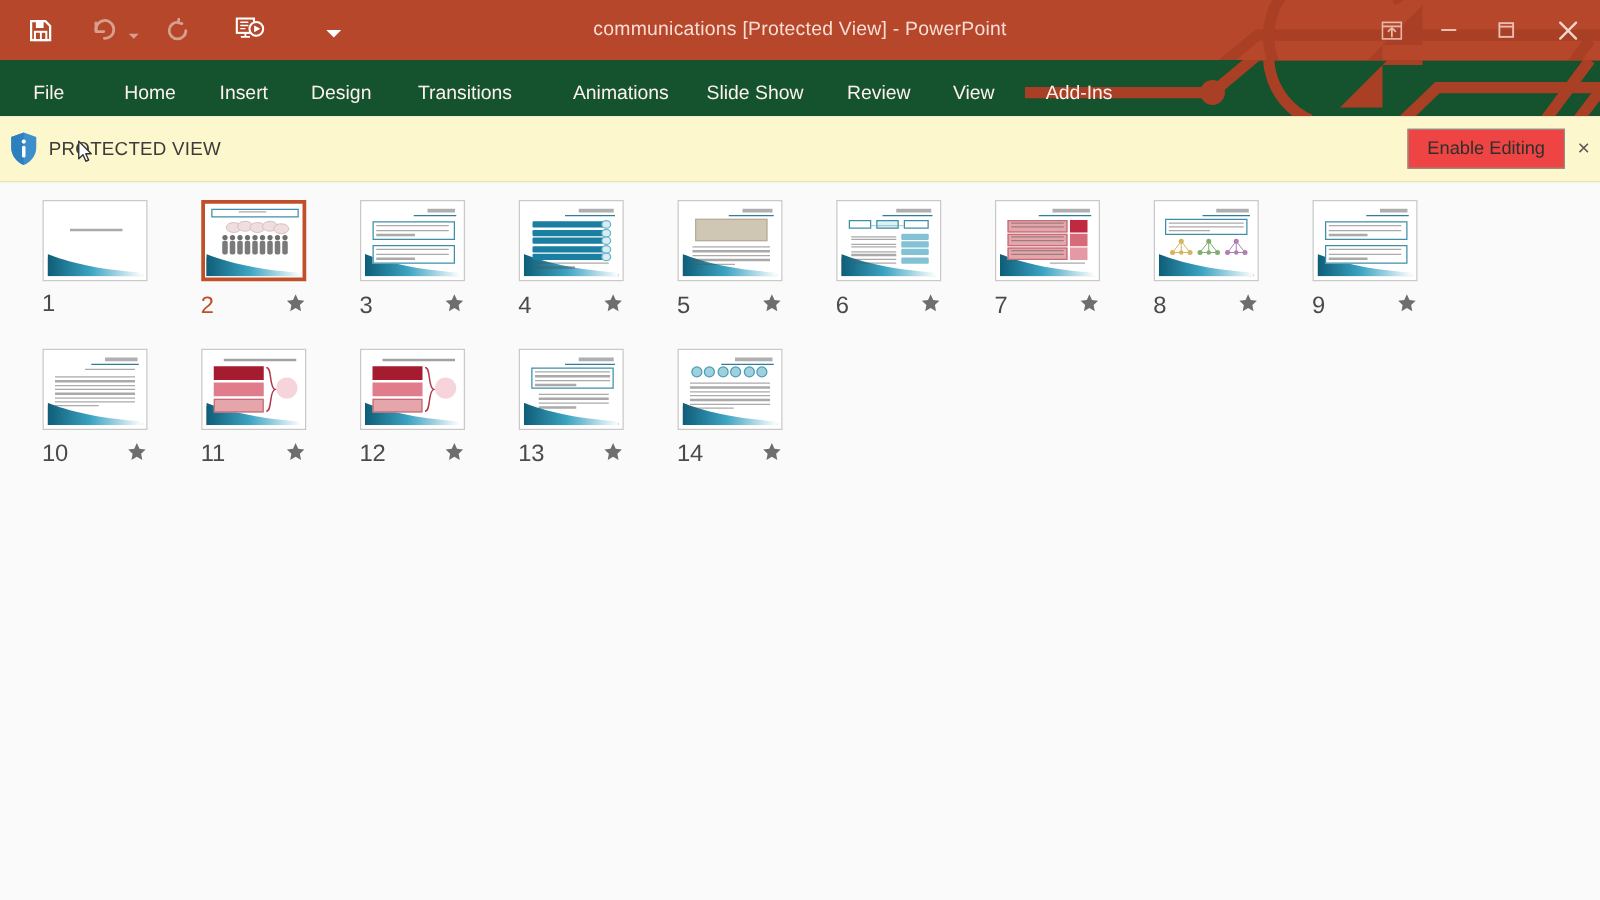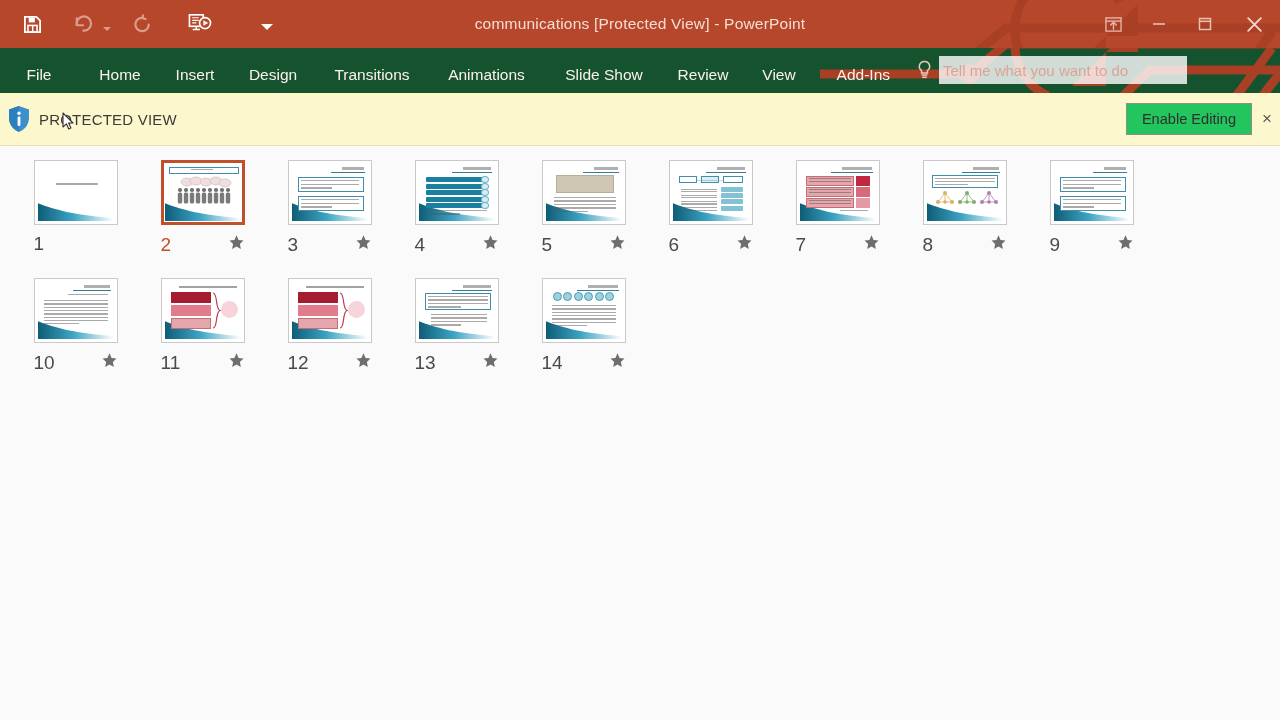--- a/index.html
+++ b/index.html
@@ -111,21 +111,21 @@
   .pv-label {
     color: #3b3b38; font-size: 15px; letter-spacing: .2px;
     margin-left: 5px; margin-right: 20px; white-space: nowrap;
   }
   .pv-msg {
     color: #3b3b38; font-size: 14.6px; line-height: 20px;
     max-width: 870px;
   }
   .pv-enable {
     position: absolute; right: 28px; top: 50%; transform: translateY(-50%);
-    background: #22c55e; border: 1px solid #8e8e86;
+    background: #ef4444; border: 1px solid #8e8e86;
     font-size: 14.6px; color: #2f2f2d;
     padding: 7px 15px; cursor: pointer;
     font-family: "Liberation Sans", sans-serif;
   }
   .pv-close {
     position: absolute; right: 4px; top: 50%; transform: translateY(-50%);
     color: #5a5a55; font-size: 17px; cursor: pointer;
     width: 18px; text-align: center;
   }
 
@@ -304,36 +304,27 @@
         </g>
       </svg>
     </div>
 
     <div class="tabs" id="tabs" style="position: absolute; left: 0px; top: 22px; width: 900px; height: 1px;">
         <div class="tab" style="position: absolute; left: 14px; width: 50px; text-align: center; top: -11px;">File</div>
         <div class="tab" style="position: absolute; left: 92px; width: 56px; text-align: center; top: -11px;">Home</div>
         <div class="tab" style="position: absolute; left: 168px; width: 54px; text-align: center; top: -11px;">Insert</div>
         <div class="tab" style="position: absolute; left: 242px; width: 62px; text-align: center; top: -11px;">Design</div>
         <div class="tab" style="position: absolute; left: 326px; width: 92px; text-align: center; top: -11px;">Transitions</div>
-        <div class="tab" style="position: absolute; left: 438px; width: 97px; text-align: center; top: -11px;">Animations</div>
+        <div class="tab" style="position: absolute; left: 438px; width: 97px; text-align: right; top: -11px;">Animations</div>
         <div class="tab" style="position: absolute; left: 556px; width: 96px; text-align: center; top: -11px;">Slide Show</div>
         <div class="tab" style="position: absolute; left: 672px; width: 62px; text-align: center; top: -11px;">Review</div>
         <div class="tab" style="position: absolute; left: 758px; width: 42px; text-align: center; top: -11px;">View</div>
         <div class="tab" style="position: absolute; left: 822px; width: 68px; text-align: right; top: -11px;">Add-Ins</div>
       </div>
 
-    <div class="tellme-wrap">
-      <span class="bulb">
-        <svg width="17" height="20" viewBox="0 0 16 20">
-          <path d="M8 1.4 A5 5 0 0 1 11 10.5 V13 H5 V10.5 A5 5 0 0 1 8 1.4 Z" fill="none" stroke="#edc9bd" stroke-width="1.5"></path>
-          <path d="M5.6 15 H10.4 M6.3 17.2 H9.7" stroke="#edc9bd" stroke-width="1.5" stroke-linecap="round"></path>
-        </svg>
-      </span>
-      <input class="tellme" type="text" placeholder="Tell me what you want to do" style="">
-    </div>
 
   </div>
 
   <div class="pvbar">
     <div class="pv-shield">
       <svg width="24" height="28" viewBox="0 0 24 28">
         <path d="M12 1 L22 4.5 V13 C22 20 17 25 12 27 C7 25 2 20 2 13 V4.5 Z" fill="#3d8fcc"></path>
         <path d="M12 1 L12 27 C7 25 2 20 2 13 V4.5 Z" fill="#2e7fbe"></path>
         <circle cx="12" cy="8.2" r="1.7" fill="#fff"></circle>
         <rect x="10.6" y="11.5" width="2.8" height="9.5" rx="1.2" fill="#fff"></rect>

